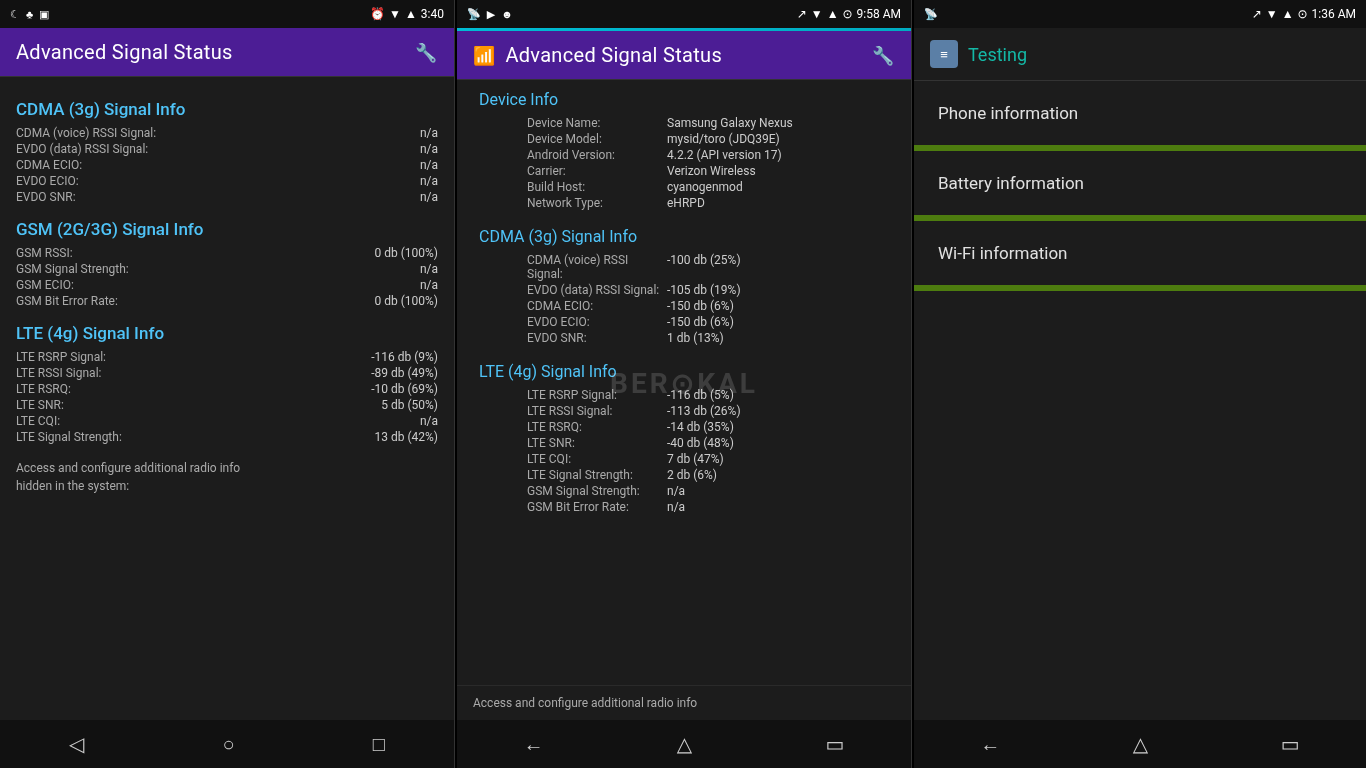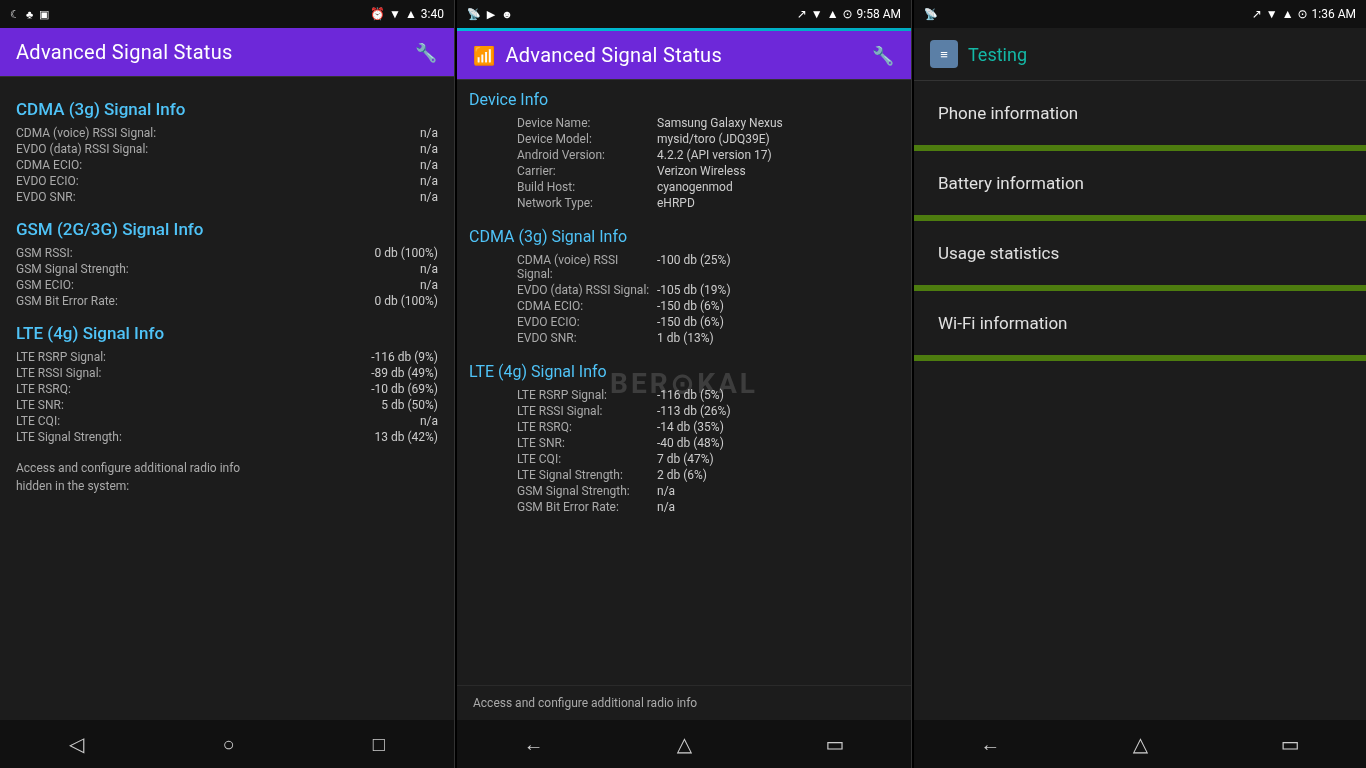--- a/index.html
+++ b/index.html
@@ -33,21 +33,21 @@
       justify-content: space-between;
       padding: 0 10px;
       font-size: 11px;
       color: #fff;
     }
     .status-bar-left { display: flex; gap: 6px; align-items: center; }
     .status-bar-right { display: flex; gap: 4px; align-items: center; font-size: 12px; }
 
     
     .app-header {
-      background: #6d28d9;
+      background: #4c1d95;
       padding: 12px 16px;
       display: flex;
       align-items: center;
       justify-content: space-between;
       border-bottom: 1px solid #333;
     }
     .app-header-title {
       font-size: 20px;
       font-weight: 400;
       color: #fff;
@@ -168,21 +168,21 @@
       cursor: pointer;
     }
     .menu-item-label {
       font-size: 17px;
       color: #e0e0e0;
       font-weight: 400;
     }
 
     
     .device-info-section {
-      padding: 10px 12px 6px;
+      padding: 10px 22px 6px;
     }
     .device-section-title {
       font-size: 16px;
       color: #4fc3f7;
       margin-bottom: 6px;
       font-weight: 400;
     }
     .device-row {
       display: flex;
       padding: 1px 0;
@@ -488,23 +488,20 @@
   </div>
 
   <div class="menu-list">
     <div class="menu-item">
       <span class="menu-item-label">Phone information</span>
     </div>
     <div class="menu-item">
       <span class="menu-item-label">Battery information</span>
     </div>
     <div class="menu-item">
-      <span class="menu-item-label">Usage statistics</span>
-    </div>
-    <div class="menu-item">
       <span class="menu-item-label">Wi-Fi information</span>
     </div>
   </div>
 
   <div class="nav-bar">
     <span class="nav-icon">←</span>
     <span class="nav-icon">△</span>
     <span class="nav-icon">▭</span>
   </div>
 </div>

